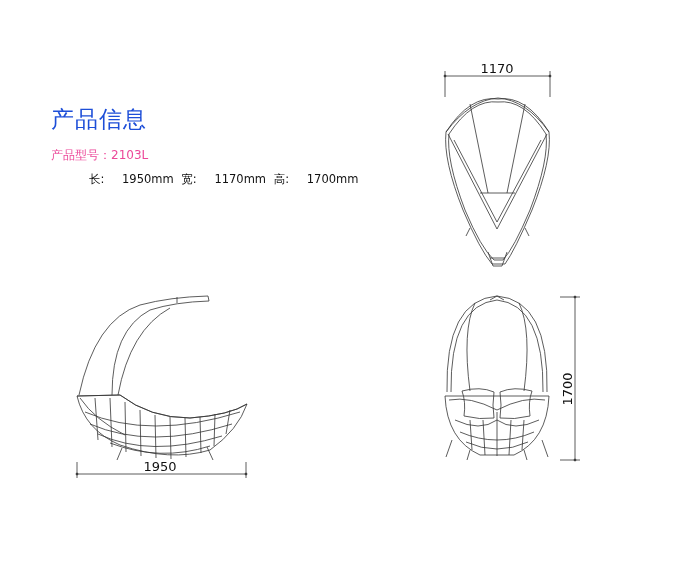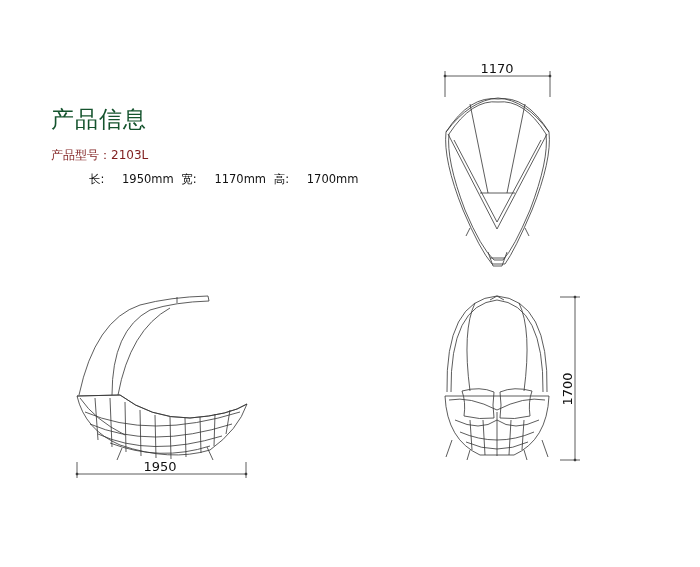--- a/index.html
+++ b/index.html
@@ -1,18 +1,18 @@
 <!DOCTYPE html>
 <html><head>
 <meta charset="utf-8">
 <style>
   html,body{margin:0;padding:0;background:#ffffff;}
   body{width:700px;height:567px;position:relative;overflow:hidden;font-family:"DejaVu Sans","Liberation Sans",sans-serif;color:#111;}
-  .title{position:absolute;left:51px;top:104px;font-size:23px;font-weight:normal;letter-spacing:1px;color:#14532d;}
-  .model{position:absolute;left:51px;top:147px;font-size:12px;color:#7f1d1d;}
+  .title{position:absolute;left:51px;top:104px;font-size:23px;font-weight:normal;letter-spacing:1px;color:#1d4ed8;}
+  .model{position:absolute;left:51px;top:147px;font-size:12px;color:#ec4899;}
   .dims{position:absolute;left:51px;top:172px;font-size:11.5px;color:#111;white-space:nowrap;margin-left:38px;}
   .dims span{display:inline-block;}
   .dims .v{margin-left:14px;margin-right:4px;}
   svg{position:absolute;left:0;top:0;}
   .dimlabel{font-family:"DejaVu Sans","Liberation Sans",sans-serif;font-size:13px;fill:#111;}
 </style>
 </head>
 <body>
 
 <div class="title">产品信息</div>

